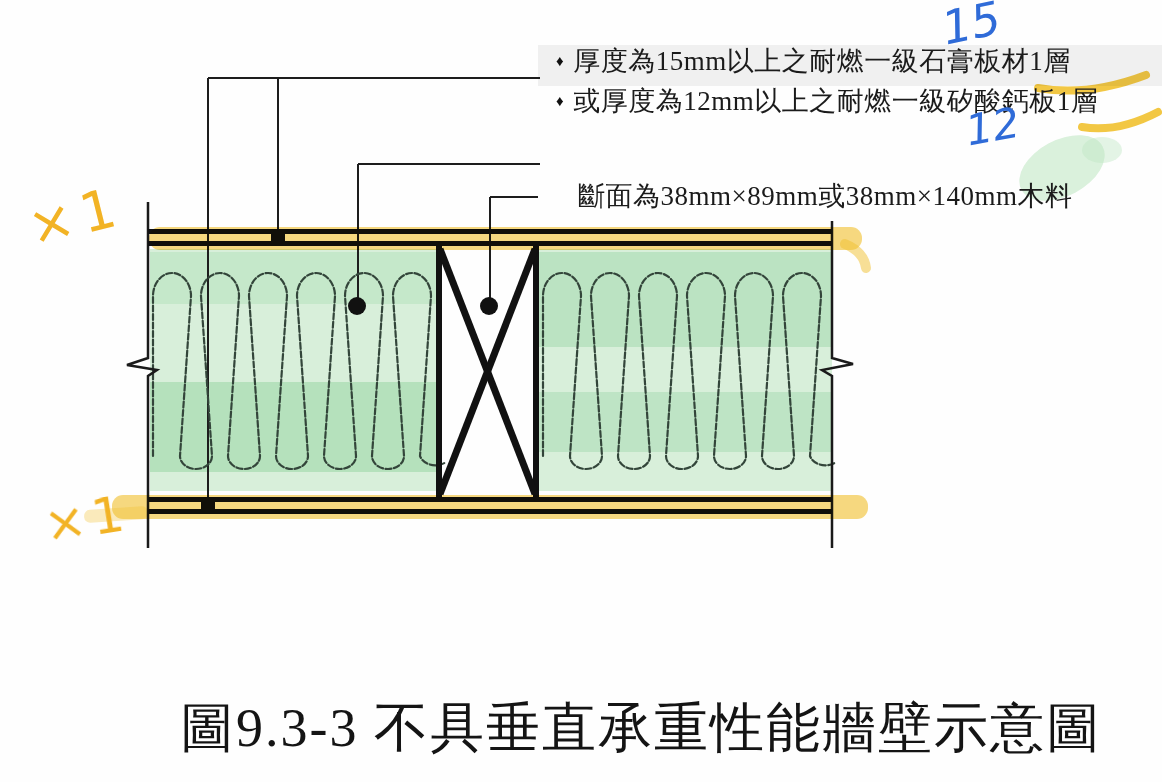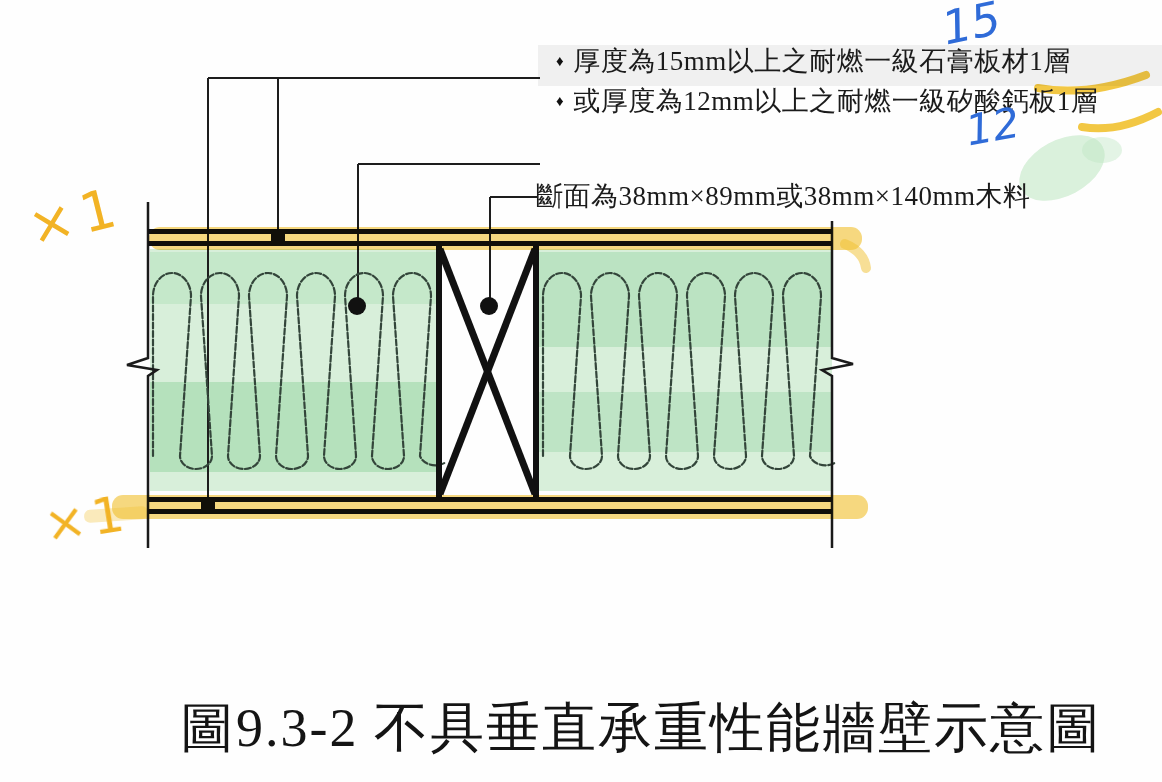--- a/index.html
+++ b/index.html
@@ -108,24 +108,24 @@
   </svg>
 
   <div class="ann" style="left:556px;top:48px;">
     <span class="bullet">♦</span>
     <span>厚度為15mm以上之耐燃一級石膏板材1層</span>
   </div>
   <div class="ann" style="left:556px;top:88px;">
     <span class="bullet">♦</span>
     <span>或厚度為12mm以上之耐燃一級矽酸鈣板1層</span>
   </div>
-  <div class="ann" style="left:536px;top:183px;">
+  <div class="ann" style="left:578px;top:183px;">
     <span>斷面為38mm×89mm或38mm×140mm木料</span>
   </div>
 
   <div class="hw hw-blue" style="left:942px;top:0px;font-size:46px;transform:rotate(-12deg);">15</div>
   <div class="hw hw-blue" style="left:966px;top:106px;font-size:42px;transform:rotate(-10deg);">12</div>
   <div class="hw hw-orange" style="left:28px;top:190px;font-size:54px;letter-spacing:8px;transform:rotate(-14deg);">×1</div>
   <div class="hw hw-orange" style="left:44px;top:494px;font-size:50px;letter-spacing:6px;transform:rotate(-9deg);">×1</div>
 
-  <div id="caption">圖9.3-2 不具垂直承重性能牆壁示意圖</div>
+  <div id="caption">圖9.3-3 不具垂直承重性能牆壁示意圖</div>
 
 </div>
 
 </body></html>

